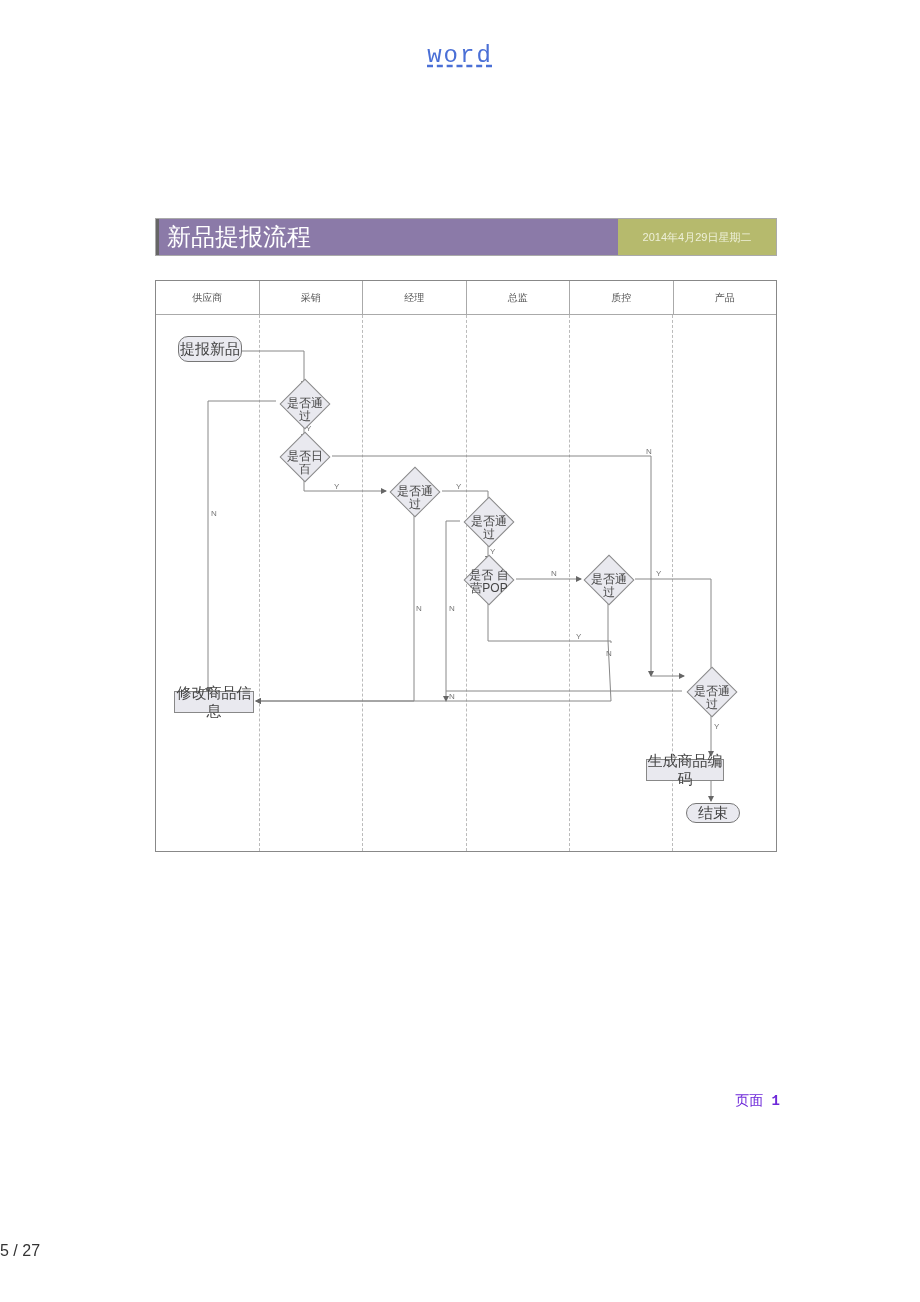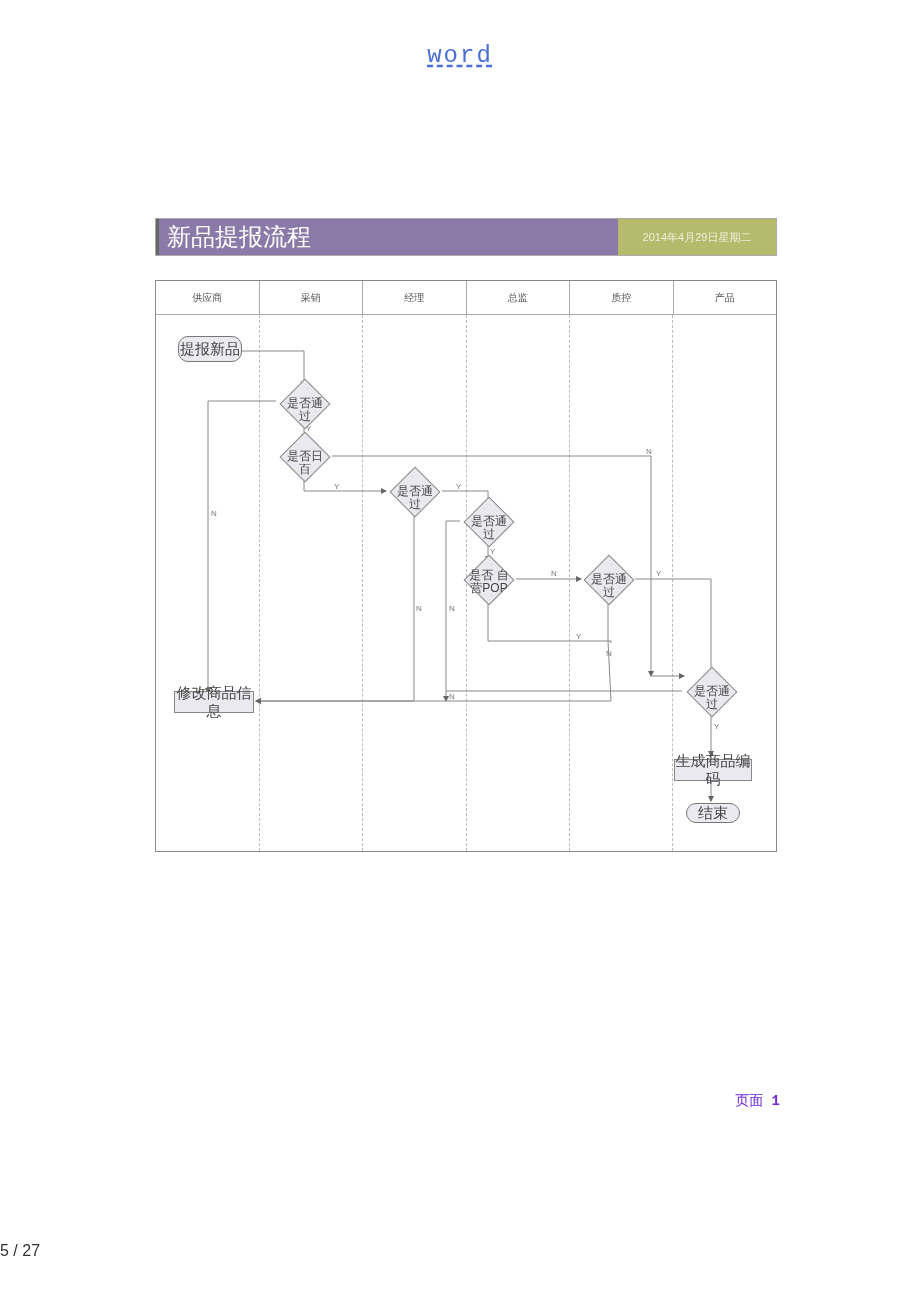--- a/index.html
+++ b/index.html
@@ -268,19 +268,19 @@
     <div class="diamond-label" style="left:310px; top:288px; width:46px;">是否 自营POP</div>
 
     <div class="diamond" style="left:435px; top:281px; width:34px; height:34px;"></div>
     <div class="diamond-label" style="left:432px; top:292px; width:42px;">是否通过</div>
 
     <div class="diamond" style="left:538px; top:393px; width:34px; height:34px;"></div>
     <div class="diamond-label" style="left:535px; top:404px; width:42px;">是否通过</div>
 
     <div class="box" style="left:18px; top:410px; width:78px; height:20px;">修改商品信息</div>
 
-    <div class="box" style="left:518px; top:478px; width:76px; height:20px;">生成商品编码</div>
+    <div class="box" style="left:490px; top:478px; width:76px; height:20px;">生成商品编码</div>
 
     <div class="box rounded" style="left:530px; top:522px; width:52px; height:18px;">结束</div>
 
   </div>
 
 </div>
 
 </body></html>

